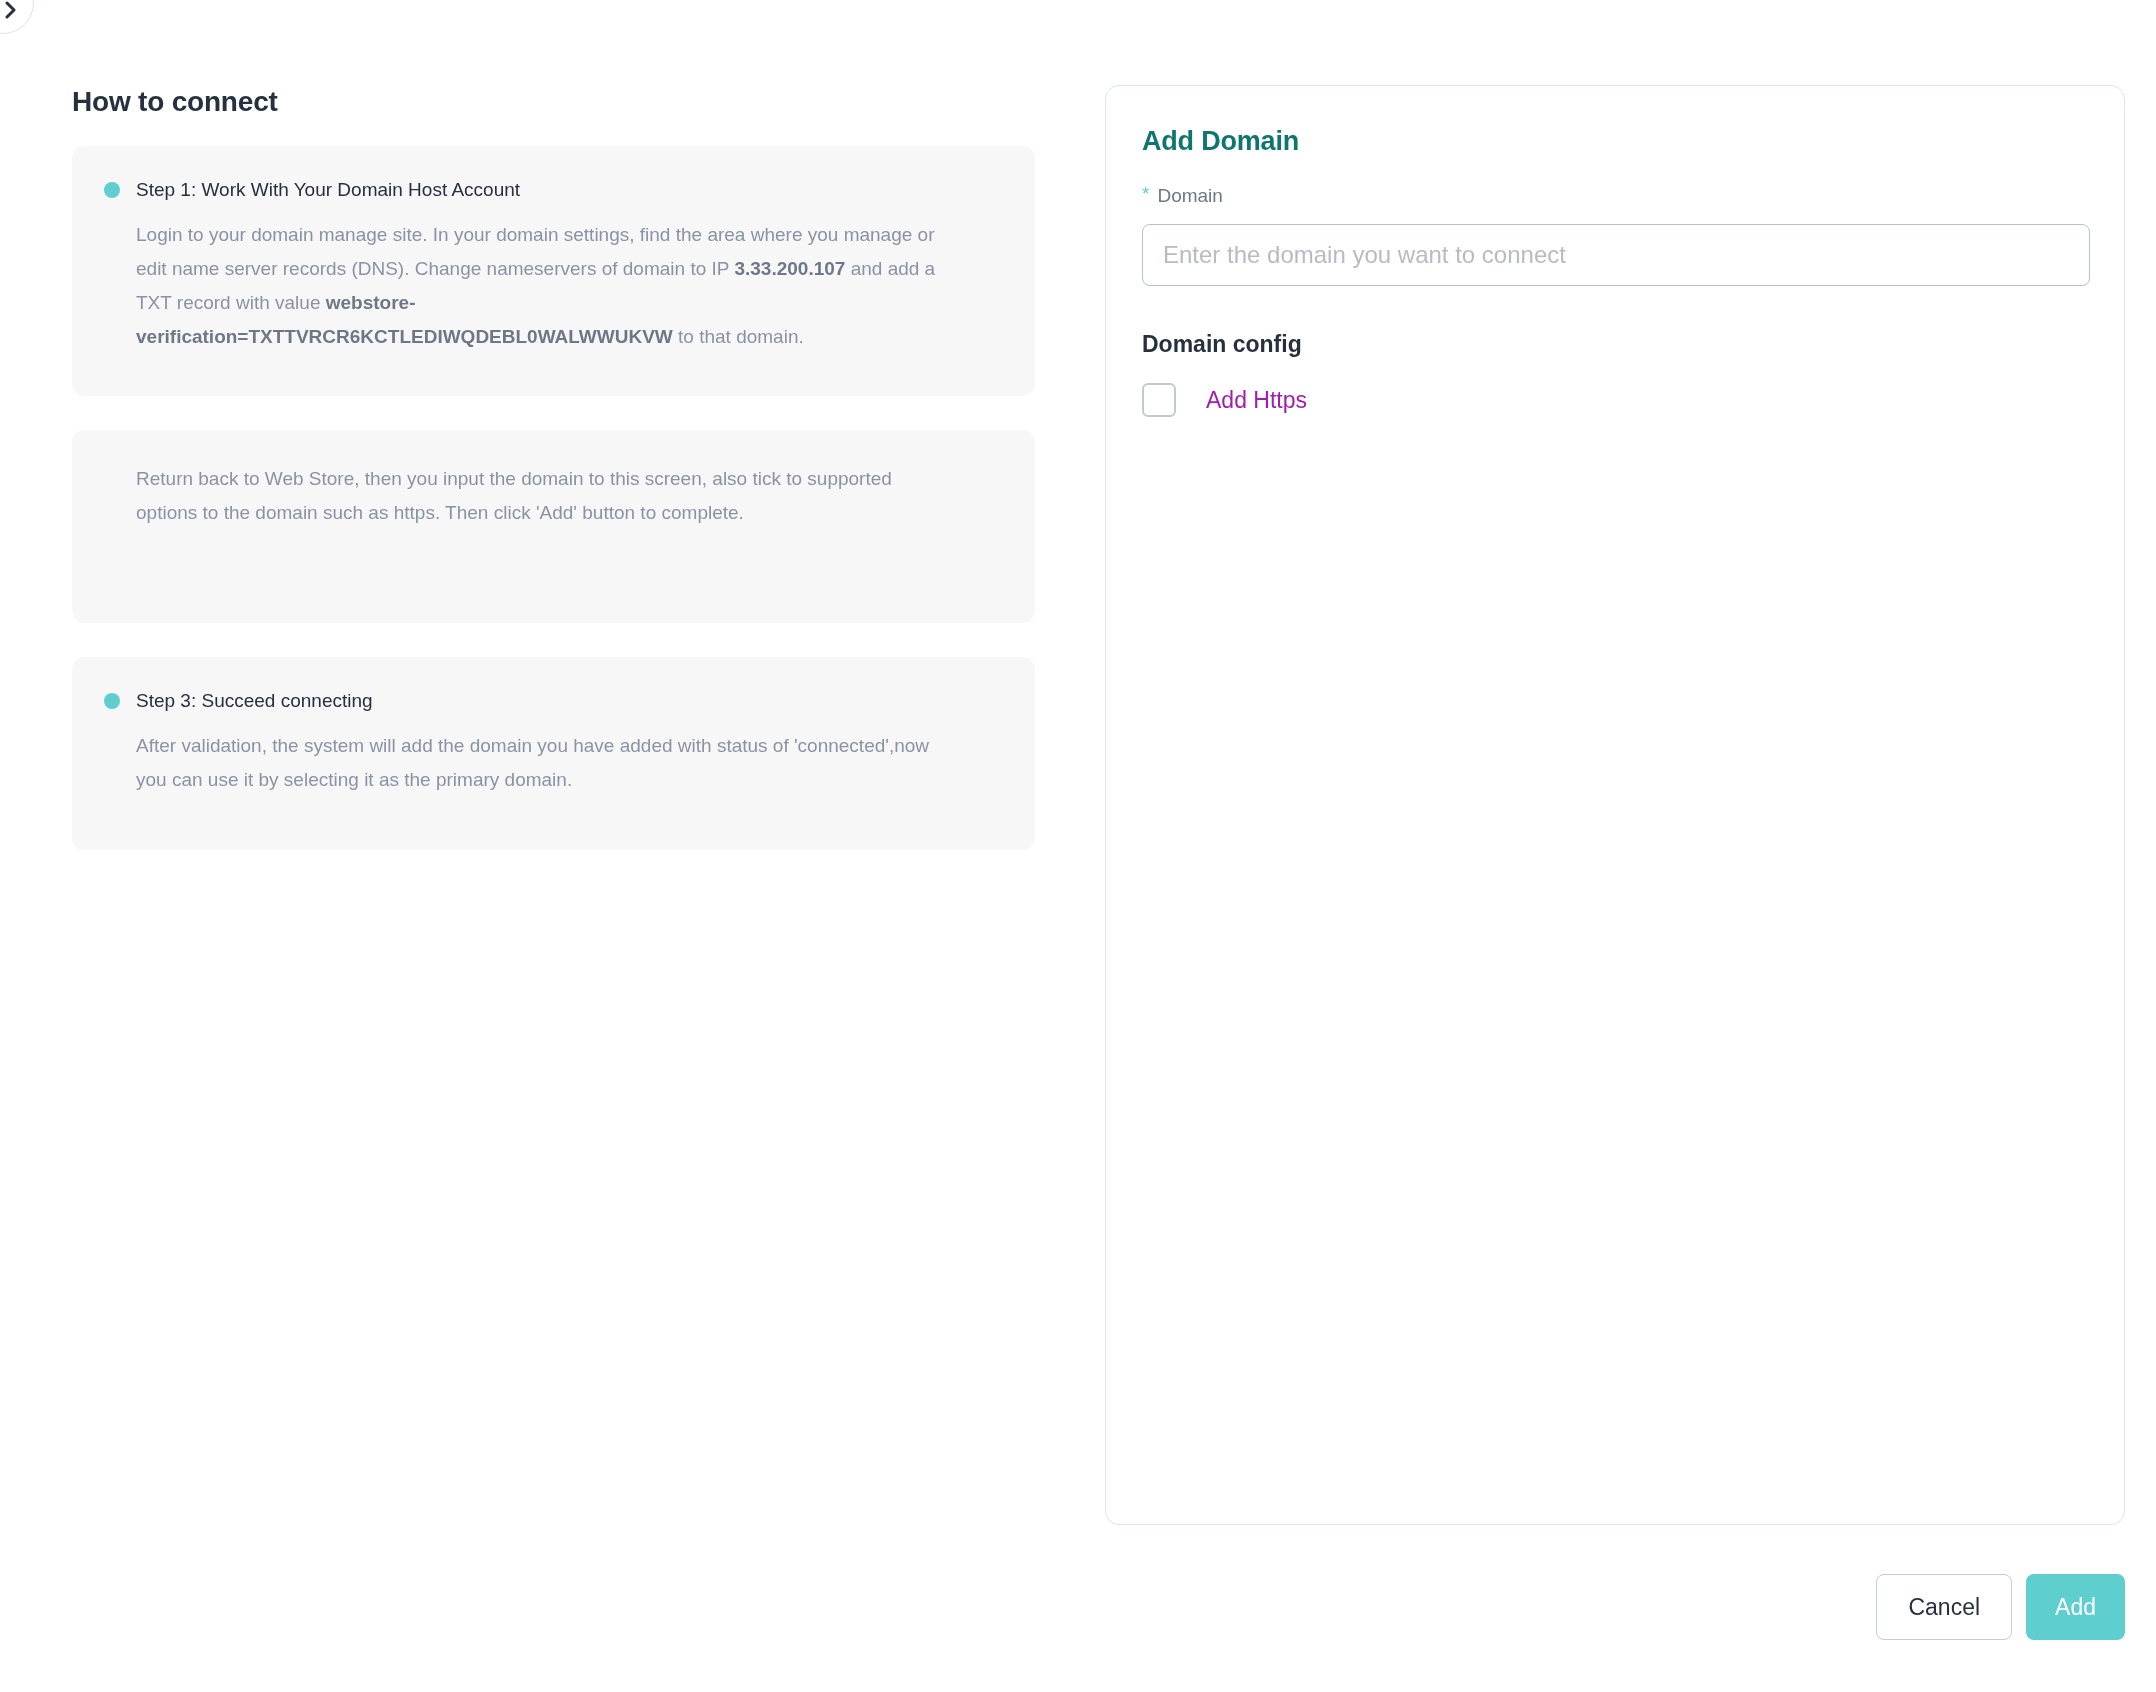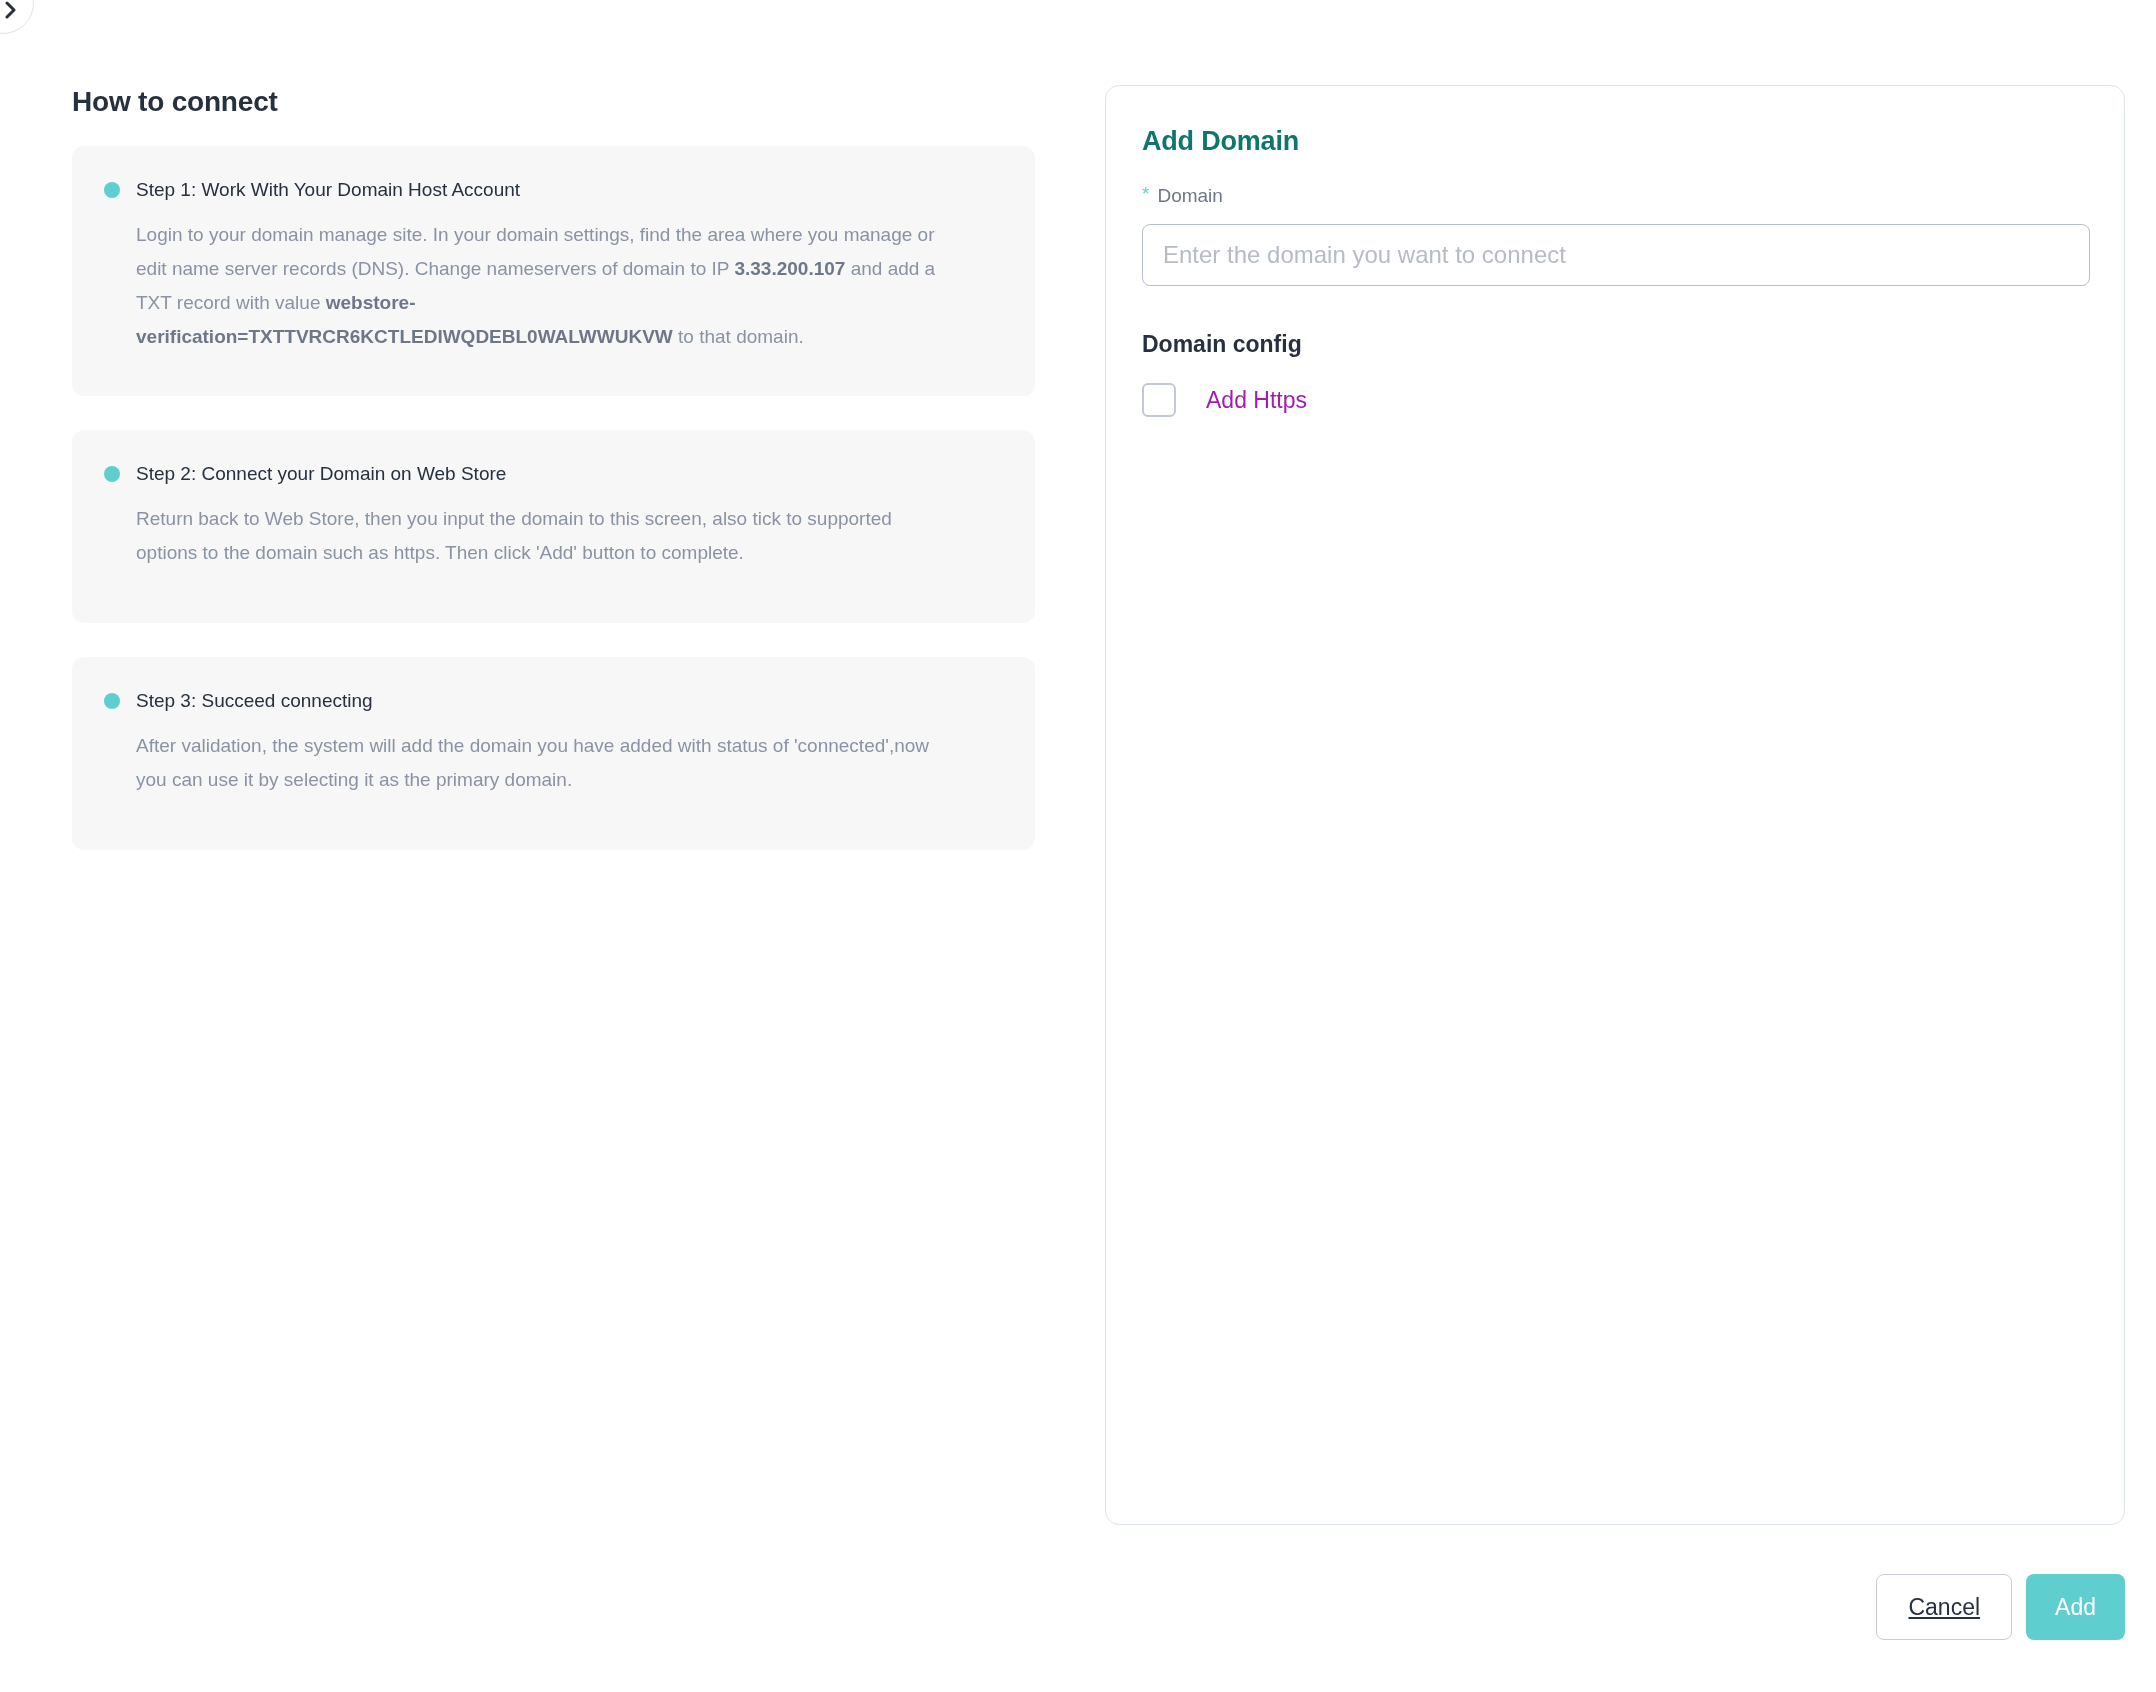--- a/index.html
+++ b/index.html
@@ -184,21 +184,20 @@
     border-radius: 8px;
     height: 66px;
     cursor: pointer;
     line-height: 1;
   }
   .btn-cancel {
     background: #ffffff;
     border: 1.5px solid #c7ccd6;
     color: #26303e;
     padding: 0 31px;
-    text-decoration: underline;
   }
   .btn-add {
     background: #5ecfce;
     border: none;
     color: #ffffff;
     padding: 0 29px;
   }
 </style>
 </head>
 <body>
@@ -222,24 +221,20 @@
         <div class="step-head">
           <span class="step-dot"></span>
           <span class="step-title">Step 1: Work With Your Domain Host Account</span>
         </div>
         <div class="step-body">
           <span>Login to your domain manage site. In your domain settings, find the area where you manage or edit name server records (DNS). Change nameservers of domain to IP </span><b>3.33.200.107</b><span> and add a TXT record with value </span><b>webstore-verification=TXTTVRCR6KCTLEDIWQDEBL0WALWWUKVW</b><span> to that domain.</span>
         </div>
       </div>
 
       <div class="step-card s2">
-        <div class="step-head">
-          <span class="step-dot"></span>
-          <span class="step-title">Step 2: Connect your Domain on Web Store</span>
-        </div>
         <div class="step-body">Return back to Web Store, then you input the domain to this screen, also tick to supported options to the domain such as https. Then click 'Add' button to complete.</div>
       </div>
 
       <div class="step-card s3">
         <div class="step-head">
           <span class="step-dot"></span>
           <span class="step-title">Step 3: Succeed connecting</span>
         </div>
         <div class="step-body">After validation, the system will add the domain you have added with status of 'connected',now you can use it by selecting it as the primary domain.</div>
       </div>

